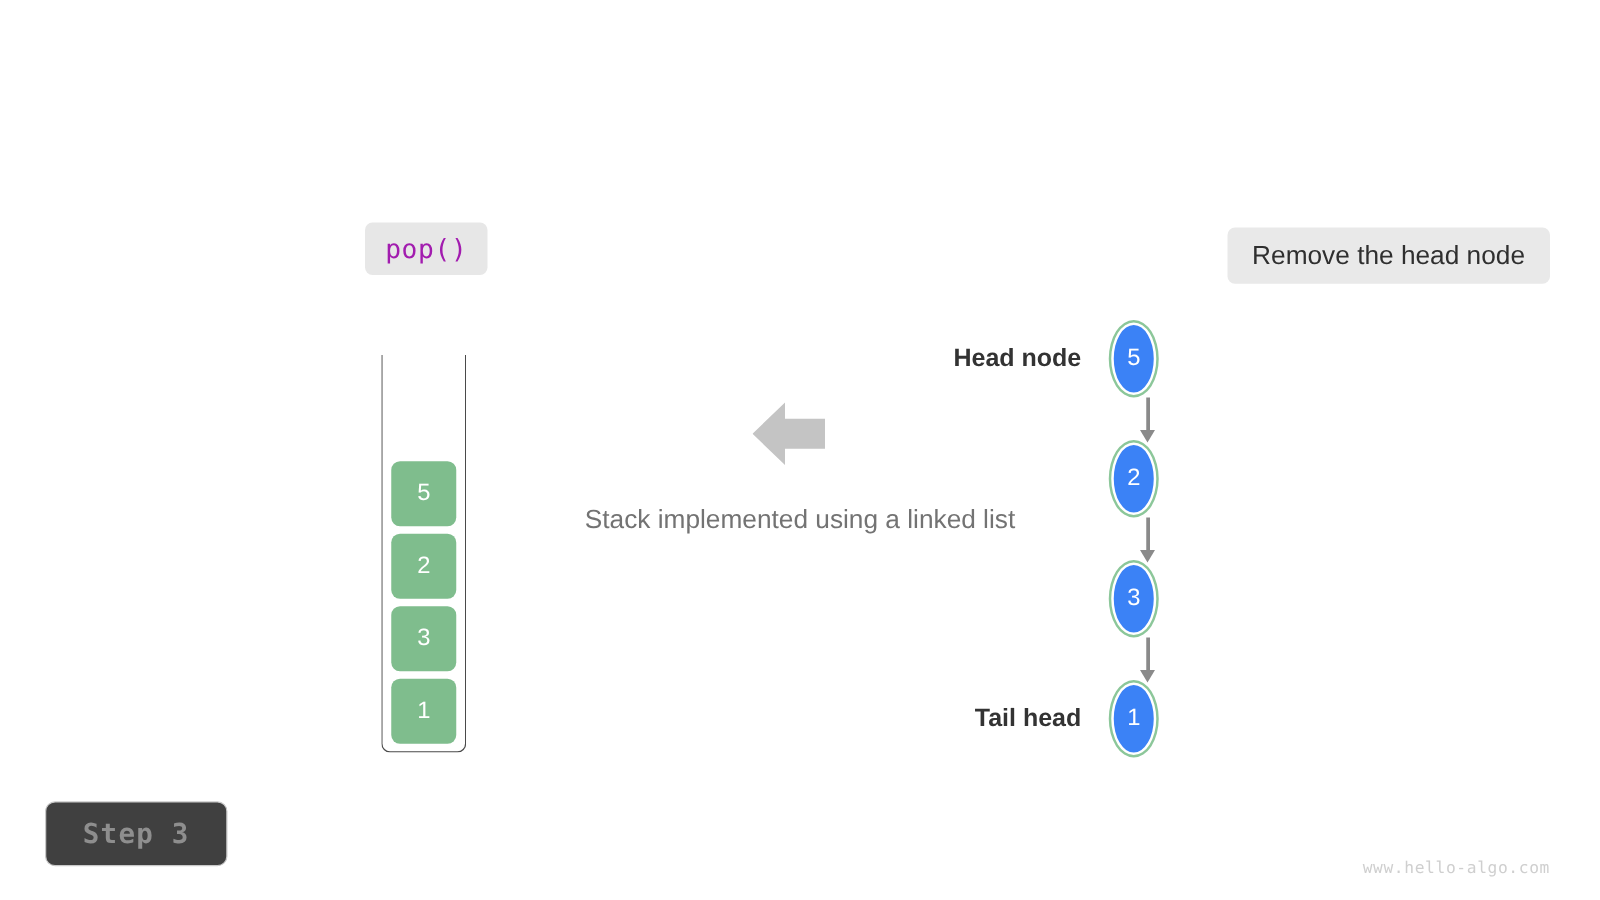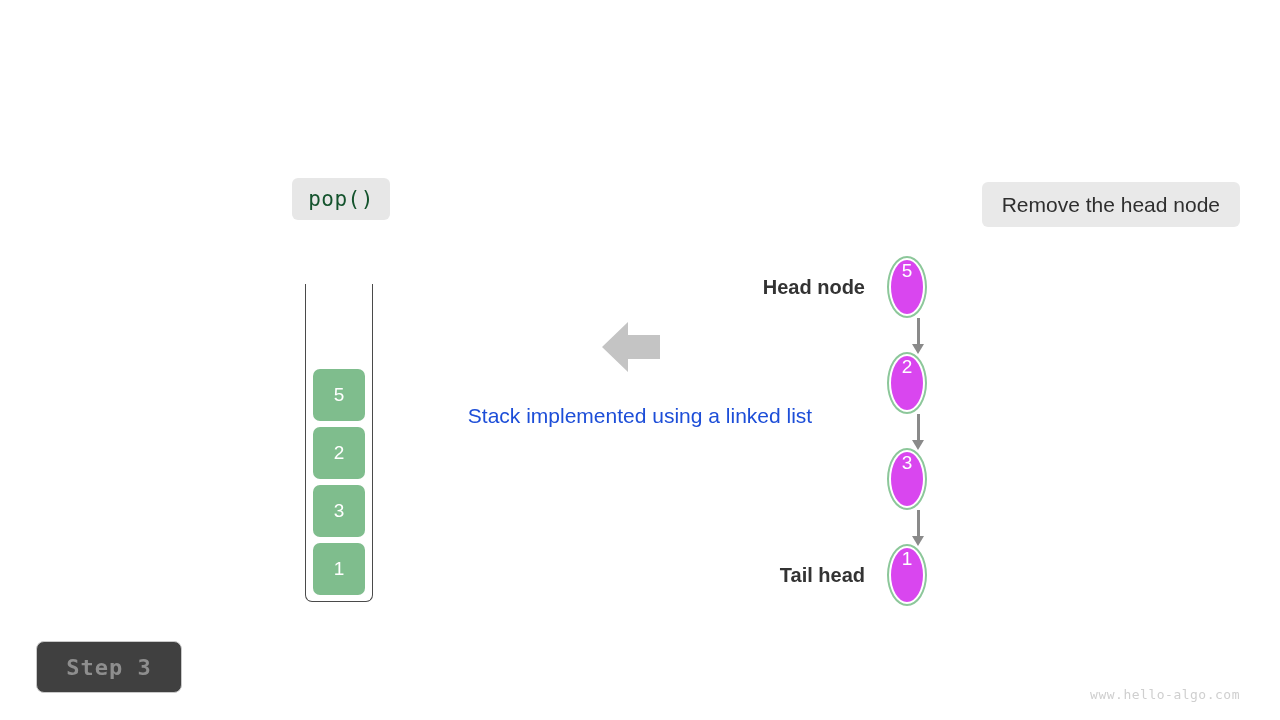--- a/index.html
+++ b/index.html
@@ -33,21 +33,21 @@
 
   .chip-op {
     left: 292px;
     top: 178px;
     width: 98px;
     height: 42px;
     background: #e7e7e7;
     border-radius: 6px;
     font-family: "DejaVu Sans Mono", "Liberation Mono", monospace;
     font-size: 21px;
-    color: #14532d;
+    color: #a21caf;
     letter-spacing: 0.5px;
     text-align: center;
   }
 
   .chip-action {
     right: 40px;
     top: 182px;
     height: 45px;
     padding: 0 20px;
     background: #e9e9e9;
@@ -83,21 +83,21 @@
   }
 
   
   .caption {
     position: absolute;
     left: 440px;
     top: 404px;
     width: 400px;
     text-align: center;
     font-size: 21px;
-    color: #1d4ed8;
+    color: #737373;
     white-space: nowrap;
   }
 
   
   .big-arrow {
     position: absolute;
     left: 602px;
     top: 320px;
     width: 58px;
     height: 54px;
@@ -144,24 +144,25 @@
     position: absolute;
     left: 889px;
     top: 258px;
   }
   .ll-node {
     position: absolute;
     width: 36px;
     height: 58px;
     box-sizing: border-box;
     border-radius: 50%;
-    background: #d946ef;
+    background: #3b82f6;
     border: 2.5px solid #ffffff;
     outline: 2px solid #8cc79a;
     display: flex;
+    align-items: center;
     justify-content: center;
     color: #ffffff;
     font-size: 19px;
   }
   .ll-arrow {
     position: absolute;
     left: 27px;
     width: 4px;
   }
   .ll-arrow .shaft {

